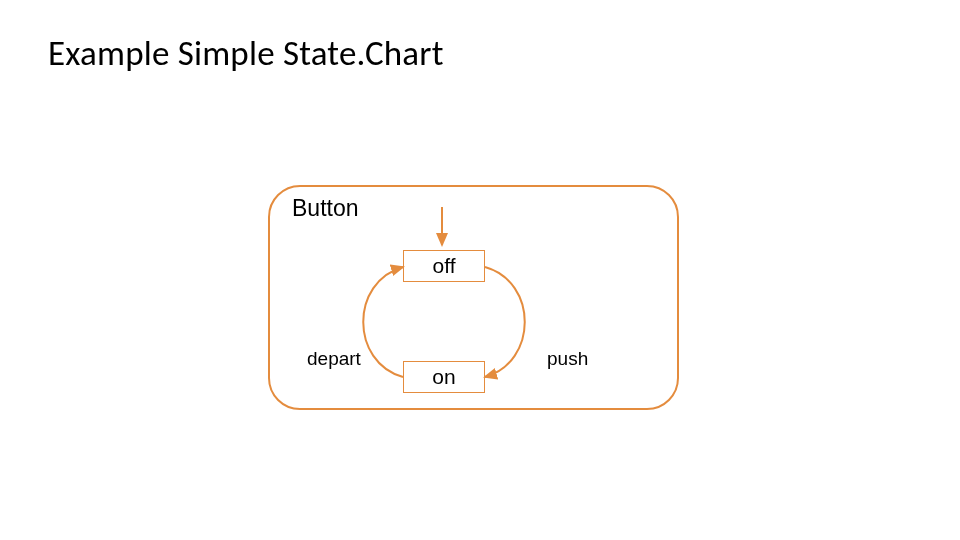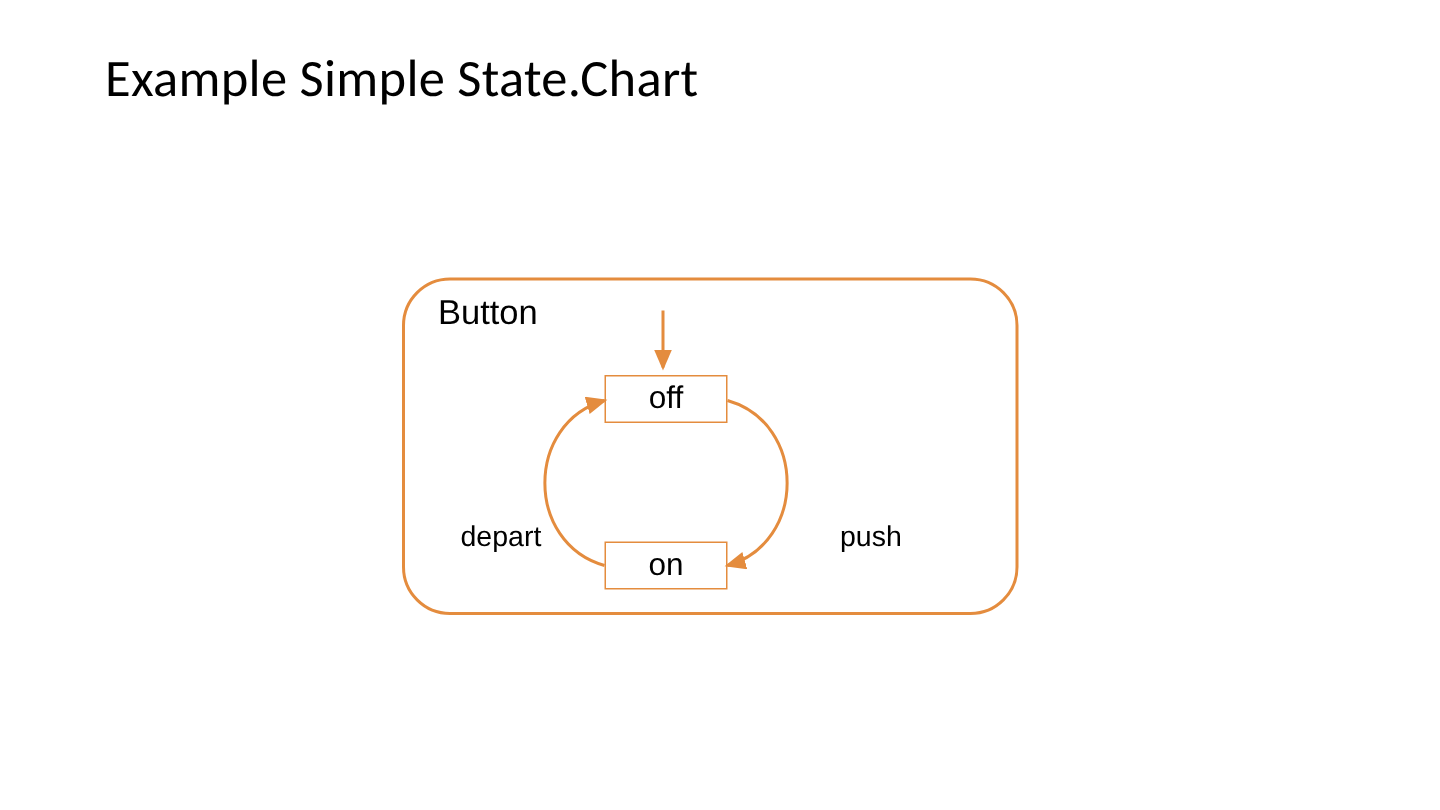--- a/index.html
+++ b/index.html
@@ -7,21 +7,21 @@
     padding: 0;
     width: 960px;
     height: 540px;
     background: #ffffff;
     font-family: "Segoe UI", "Calibri", Arial, sans-serif;
     position: relative;
   }
   .slide-title {
     position: absolute;
     top: 32px;
-    left: 70px;
+    left: 48px;
     font-size: 35px;
     font-weight: 400;
     color: #000;
     letter-spacing: 0.2px;
   }
   .statechart-container {
     position: absolute;
     top: 185px;
     left: 268px;
     width: 411px;
@@ -69,21 +69,21 @@
     font-size: 19px;
     color: #000;
     margin-top: 43px;
   }
   .label-depart {
     top: 118px;
     left: 37px;
   }
   .label-push {
     top: 118px;
-    left: 290px;
+    left: 277px;
   }
   svg.arrows {
     position: absolute;
     top: 0;
     left: 0;
     width: 411px;
     height: 225px;
     pointer-events: none;
   }
 </style>

